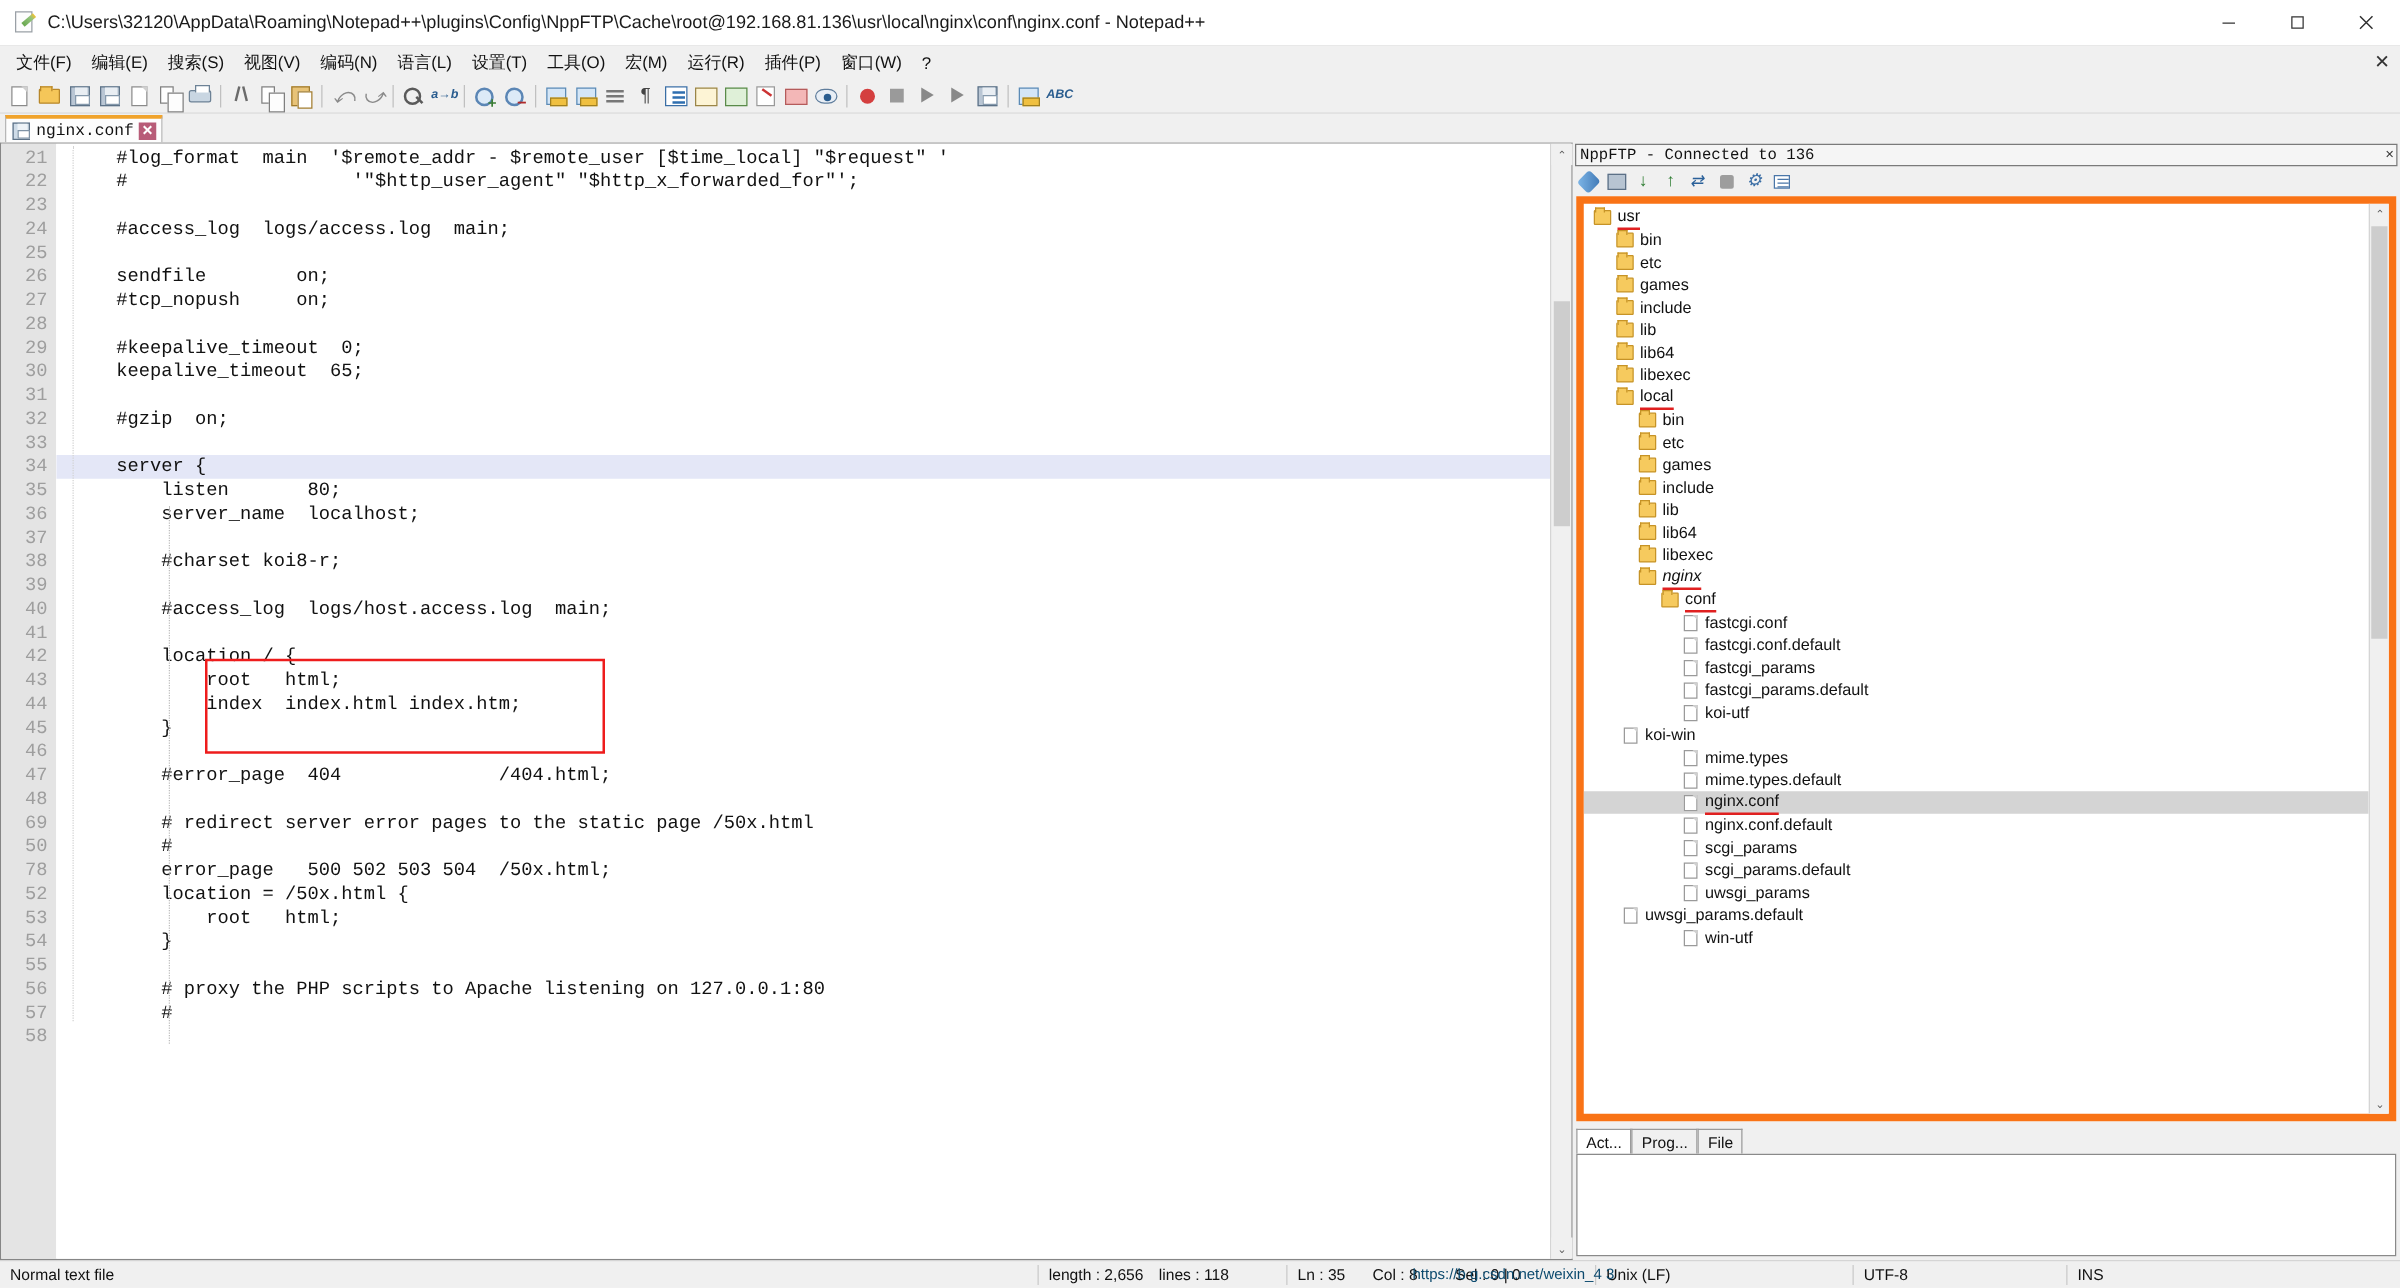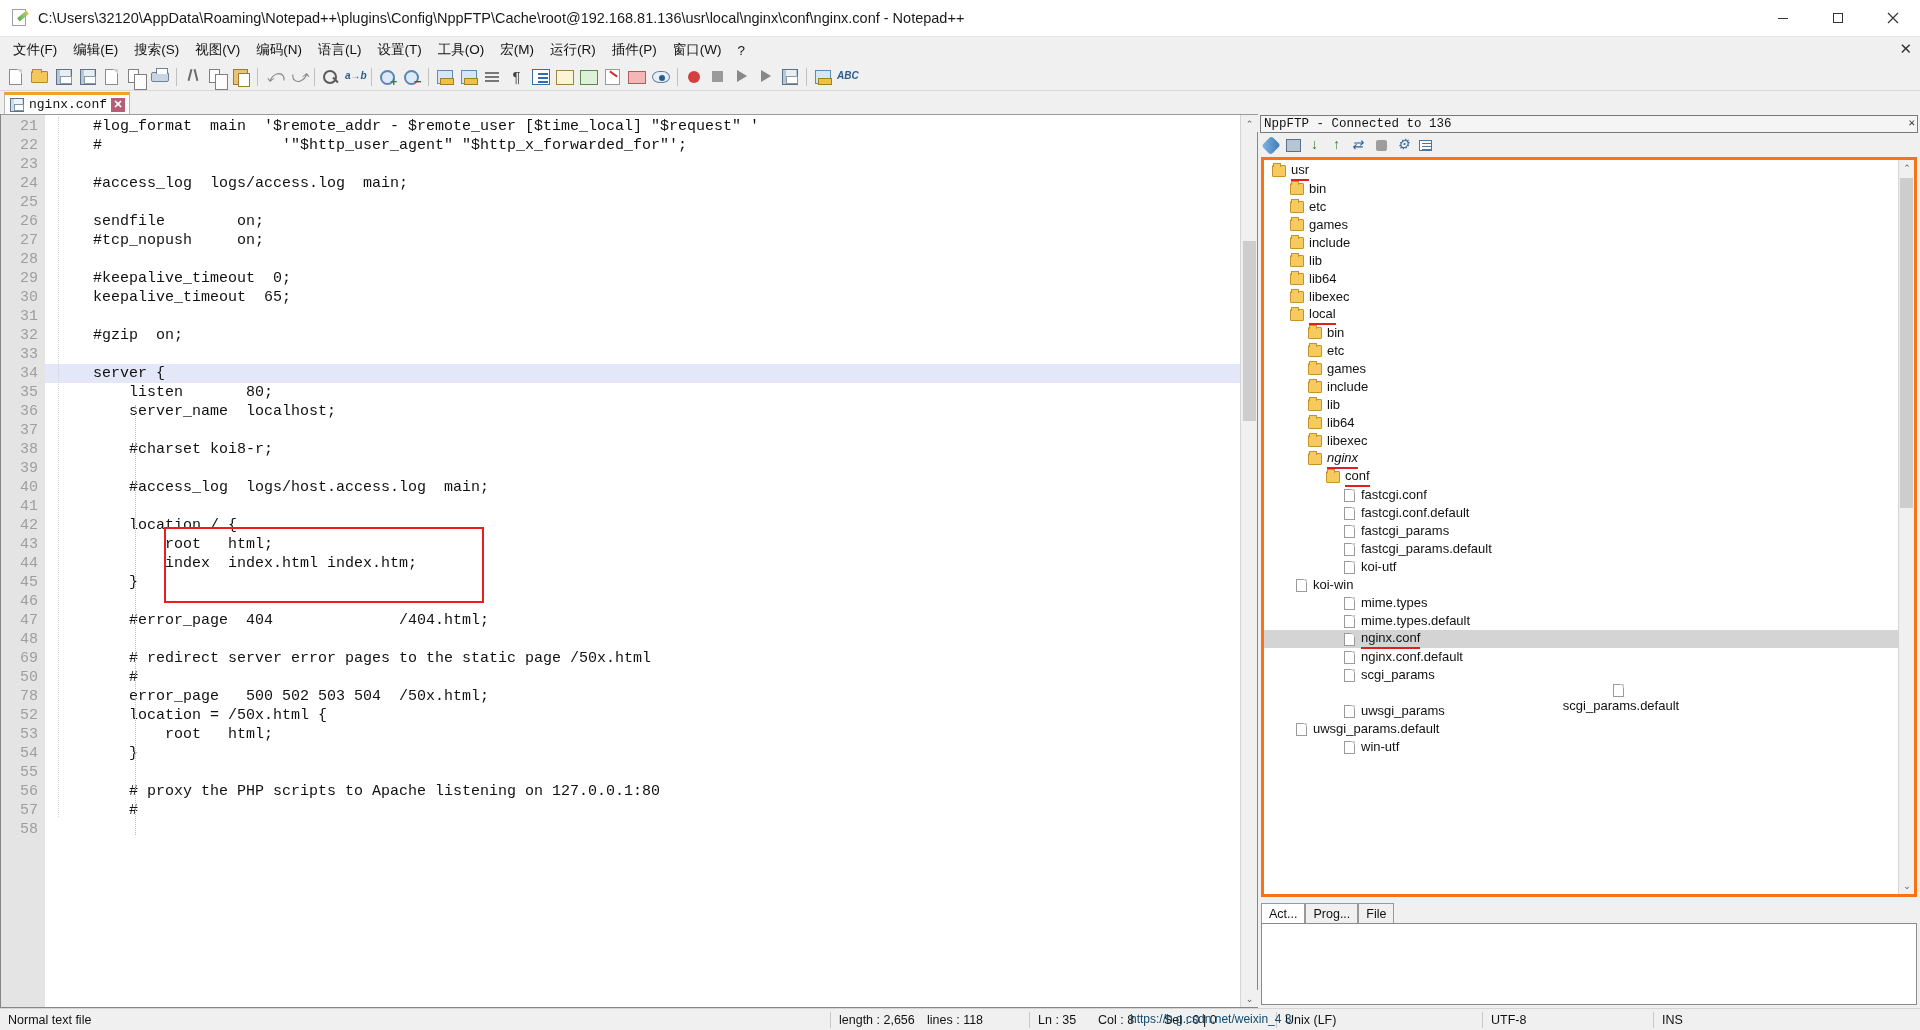--- a/index.html
+++ b/index.html
@@ -298,21 +298,21 @@
   .fi-sync:before { content:"⇄"; position:absolute; left:2px; top:1px; font-size:13px; color:#2a6099;}
   .fi-stop { position:absolute; left:4px; top:4px; width:11px; height:11px; background:#9d9d9d; border-radius:2px;}
   .fi-gear:before { content:"⚙"; position:absolute; left:3px; top:0px; font-size:14px; color:#3b6ea5;}
   .fi-list { position:absolute; left:3px; top:4px; width:13px; height:11px; background:#fff; border:1px solid #4a76a8;}
   .fi-list:after { content:""; position:absolute; left:2px; top:2px; width:9px; height:1px; background:#4a76a8; box-shadow:0 3px 0 #4a76a8, 0 6px 0 #4a76a8;}
 
   .ftp-tree {
     flex: 1 1 auto;
     margin: 0 3px;
     background: #fff;
-    border: 3px solid #f97316;
+    border: 6px solid #f97316;
     position: relative;
     overflow: hidden;
     display: flex;
   }
   .tree-inner { flex: 1 1 auto; padding-top: 2px; overflow: hidden; }
   .tree-row {
     height: 18px; line-height: 18px;
     font-size: 13px; color: #111;
     display: flex; align-items: center;
     white-space: nowrap;
@@ -778,21 +778,21 @@
               <span class="t-label underline-red">nginx.conf</span>
             </div>
             <div class="tree-row" style="padding-left: 80px;">
               <span class="t-file"></span>
               <span class="t-label">nginx.conf.default</span>
             </div>
             <div class="tree-row" style="padding-left: 80px;">
               <span class="t-file"></span>
               <span class="t-label">scgi_params</span>
             </div>
-            <div class="tree-row" style="padding-left: 80px; flex-direction: column;">
+            <div class="tree-row" style="padding-left: 80px;">
               <span class="t-file"></span>
               <span class="t-label">scgi_params.default</span>
             </div>
             <div class="tree-row" style="padding-left: 80px;">
               <span class="t-file"></span>
               <span class="t-label">uwsgi_params</span>
             </div>
             <div class="tree-row" style="padding-left: 32px;">
               <span class="t-file"></span>
               <span class="t-label">uwsgi_params.default</span>

